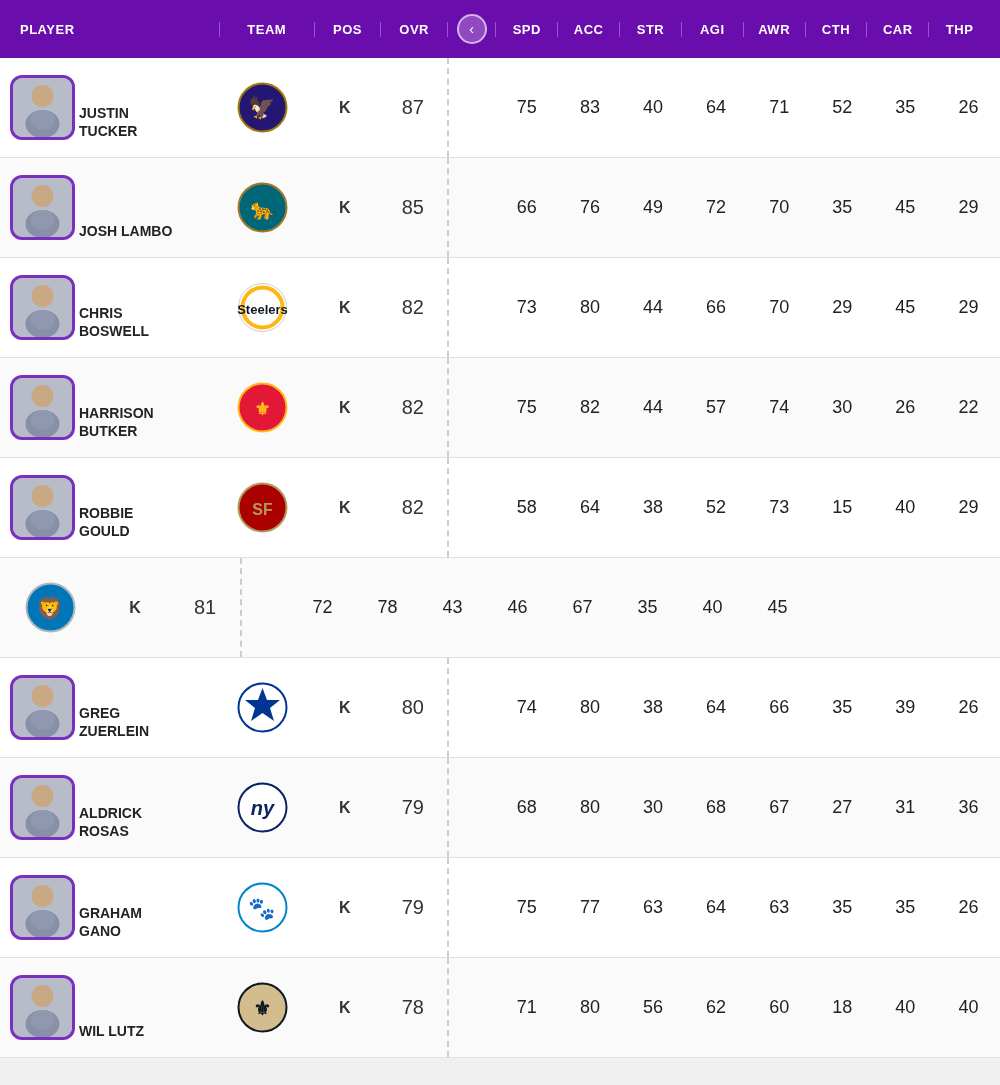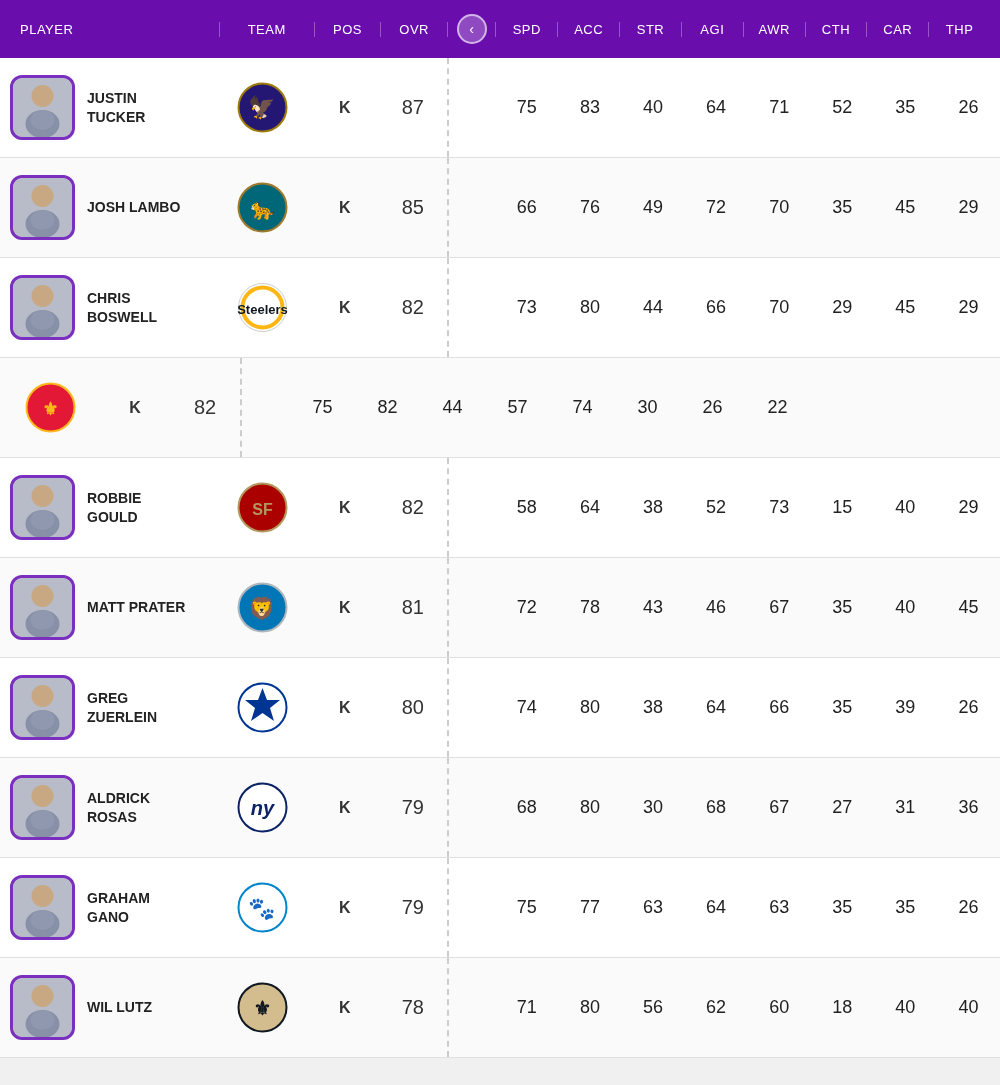--- a/index.html
+++ b/index.html
@@ -12,21 +12,21 @@
     .header {
       background: #6a0dad;
       display: flex;
       align-items: center;
       height: 58px;
       padding: 0 10px;
     }
 
     .header-col {
       color: white;
-      font-weight: normal;
+      font-weight: bold;
       font-size: 13px;
       text-align: center;
       letter-spacing: 0.5px;
     }
 
     .col-player { width: 220px; text-align: left; padding-left: 10px; }
     .col-team   { width: 100px; }
     .col-pos    { width: 70px; }
     .col-ovr    { width: 70px; text-align: center; }
     .col-divider {
@@ -62,23 +62,23 @@
       background: white;
     }
 
     .player-row:nth-child(even) {
       background: #fafafa;
     }
 
     .cell-player {
       width: 220px;
       display: flex;
-      align-items: center;
+      align-items: flex-end;
       padding-left: 10px;
-      gap: 12px;
+      gap: 4px;
     }
 
     .player-avatar {
       width: 65px;
       height: 65px;
       border-radius: 12px;
       border: 3px solid #7b2fbe;
       background: #c8c8d4;
       display: flex;
       align-items: center;
@@ -268,20 +268,34 @@
     <div class="cell-stat">73</div>
     <div class="cell-stat">80</div>
     <div class="cell-stat">44</div>
     <div class="cell-stat">66</div>
     <div class="cell-stat">70</div>
     <div class="cell-stat">29</div>
     <div class="cell-stat">45</div>
     <div class="cell-stat">29</div>
   </div>
     <div class="player-row">
+    <div class="cell-player">
+      <div class="player-avatar">
+        <svg width="59" height="59" viewBox="0 0 59 59">
+    <rect width="59" height="59" rx="10" fill="#b8bcc8"></rect>
+
+    <circle cx="29.5" cy="18" r="11" fill="#c8a882"></circle>
+
+    <ellipse cx="29.5" cy="46" rx="17" ry="14" fill="#8890a8"></ellipse>
+
+    <ellipse cx="29.5" cy="42" rx="12" ry="10" fill="#9098b0"></ellipse>
+  </svg>
+      </div>
+      <div class="player-name">HARRISON<br>BUTKER</div>
+    </div>
     <div class="cell-team">
       <div class="team-logo">
           <svg width="55" height="55" viewBox="0 0 55 55">
       <circle cx="27.5" cy="27.5" r="24" fill="#E31837" stroke="#FFB81C" stroke-width="2"></circle>
       <text x="27.5" y="35" text-anchor="middle" font-size="18" fill="#FFB81C" font-weight="bold">⚜</text>
     </svg>
         </div>
     </div>
     <div class="cell-pos">K</div>
     <div class="cell-ovr">82</div>
@@ -324,34 +338,20 @@
     <div class="cell-stat">58</div>
     <div class="cell-stat">64</div>
     <div class="cell-stat">38</div>
     <div class="cell-stat">52</div>
     <div class="cell-stat">73</div>
     <div class="cell-stat">15</div>
     <div class="cell-stat">40</div>
     <div class="cell-stat">29</div>
   </div>
     <div class="player-row">
-    <div class="cell-player">
-      <div class="player-avatar">
-        <svg width="59" height="59" viewBox="0 0 59 59">
-    <rect width="59" height="59" rx="10" fill="#b8bcc8"></rect>
-
-    <circle cx="29.5" cy="18" r="11" fill="#c8a882"></circle>
-
-    <ellipse cx="29.5" cy="46" rx="17" ry="14" fill="#8890a8"></ellipse>
-
-    <ellipse cx="29.5" cy="42" rx="12" ry="10" fill="#9098b0"></ellipse>
-  </svg>
-      </div>
-      <div class="player-name">MATT PRATER</div>
-    </div>
     <div class="cell-team">
       <div class="team-logo">
           <svg width="55" height="55" viewBox="0 0 55 55">
       <circle cx="27.5" cy="27.5" r="24" fill="#0076B6" stroke="#B0B7BC" stroke-width="2"></circle>
       <text x="27.5" y="36" text-anchor="middle" font-size="22" fill="white">🦁</text>
     </svg>
         </div>
     </div>
     <div class="cell-pos">K</div>
     <div class="cell-ovr">81</div>

